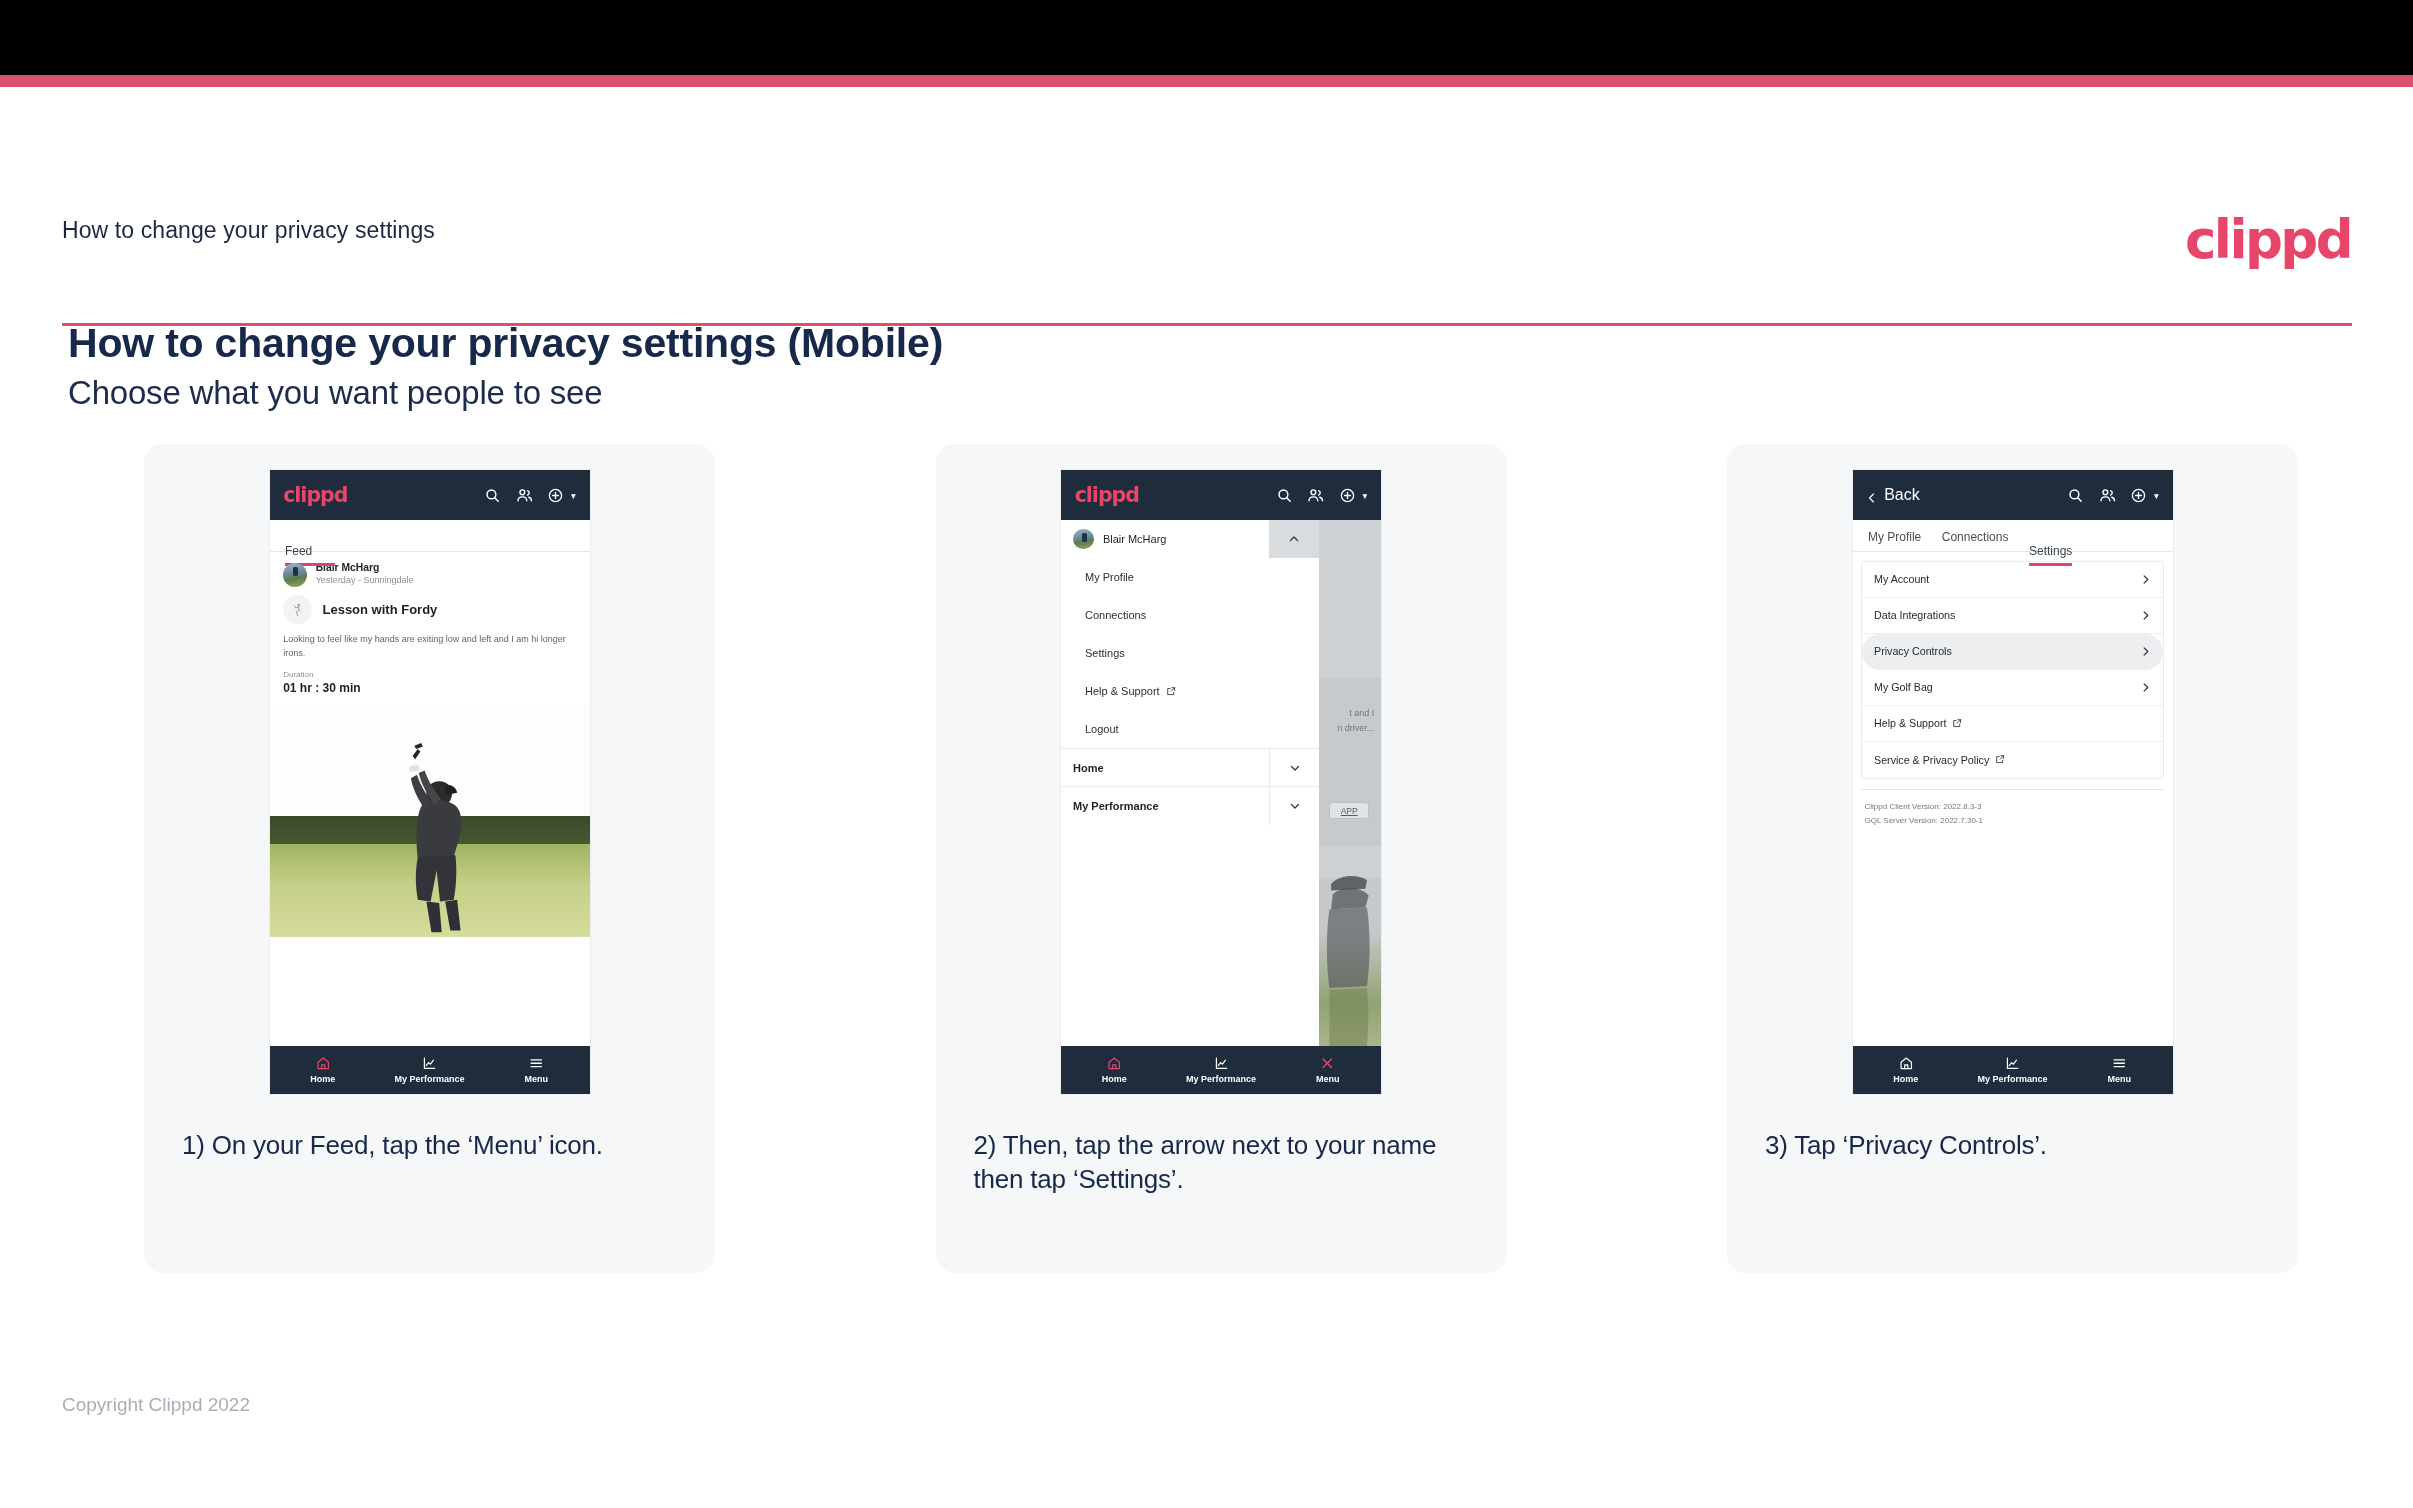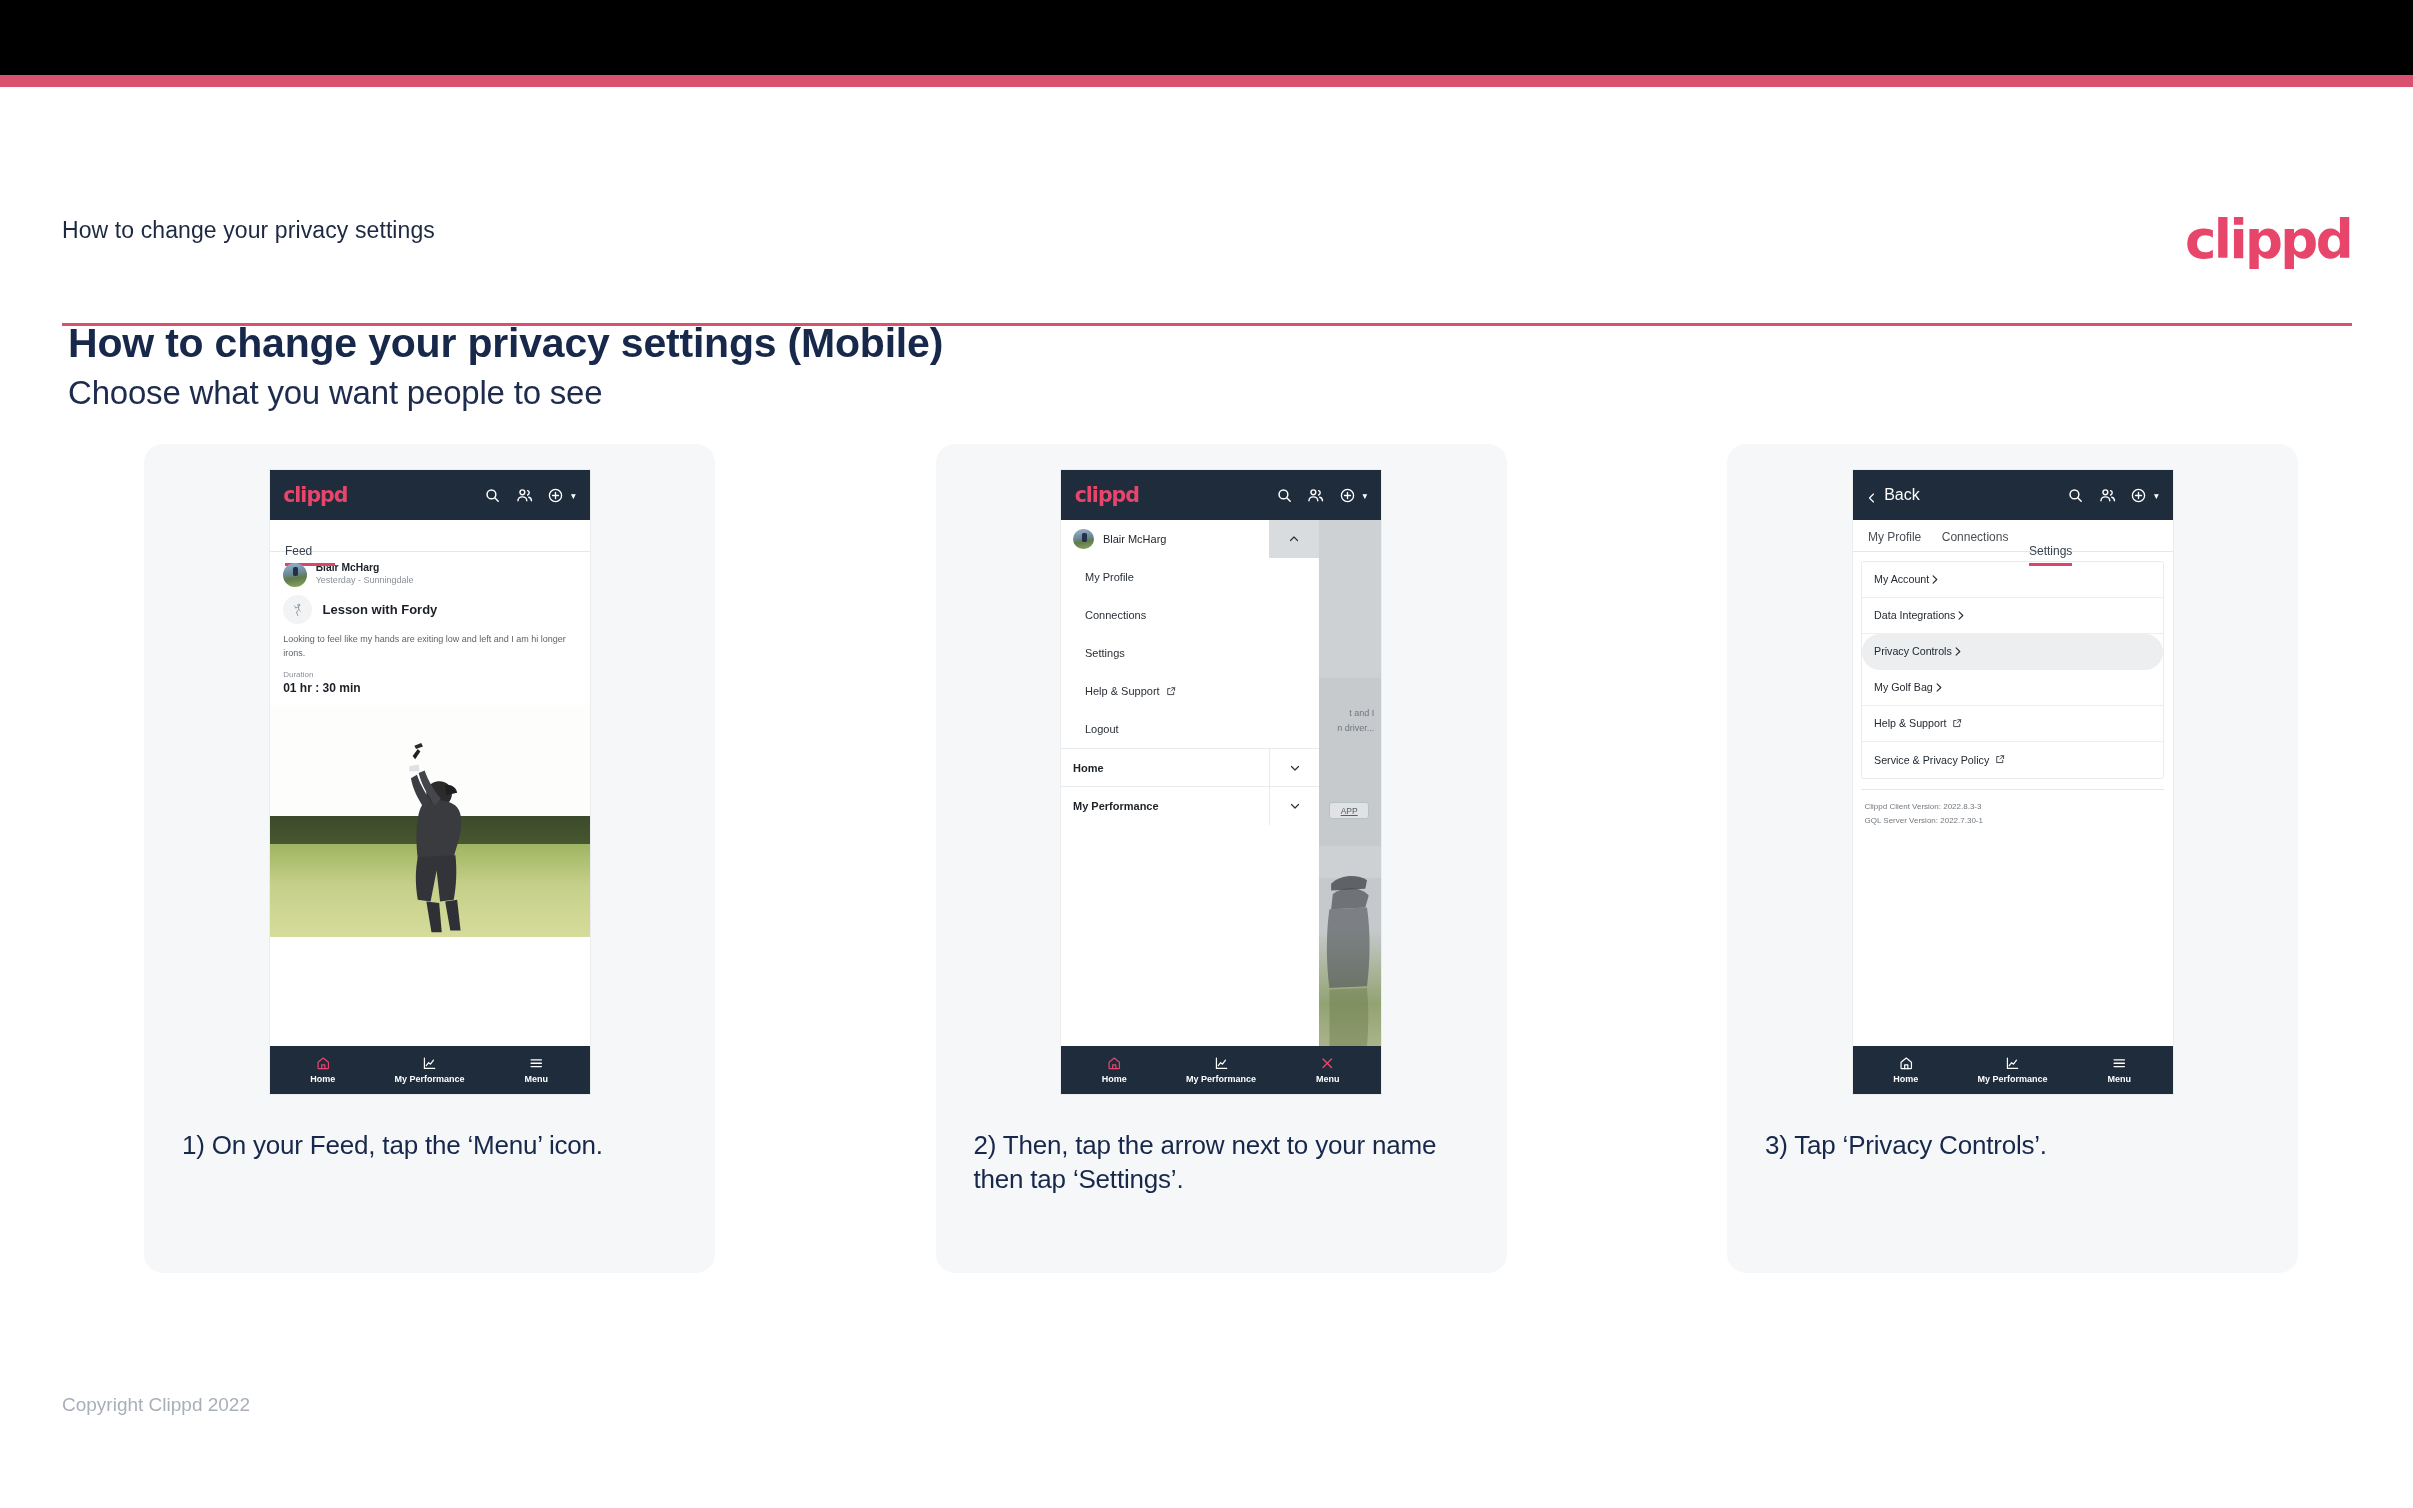--- a/index.html
+++ b/index.html
@@ -207,21 +207,21 @@
     border-top:0.9px solid #e8eaec;
   }
   .drawer-sec-caret{
     width:50px; height:38px; display:flex; align-items:center; justify-content:center;
     border-left:0.9px solid #e8eaec;
   }
 
   
   .set-list{ margin:8.5px 8.5px 0 8.5px; border:0.9px solid #e9ecee; border-radius:2.6px; background:#ffffff; overflow:hidden; }
   .set-row{
-    height:36px; display:flex; align-items:center; justify-content:flex-start;
+    height:36px; display:flex; align-items:center; justify-content:space-between;
     padding:0 12px; font-size:10.7px; color:#232a31;
     border-bottom:0.9px solid #eceff1;
   }
   .set-row:last-child{ border-bottom:none; }
   .set-row.highlight{ background:#eceef0;border-radius:18px; }
   .set-row-label{ display:flex; align-items:center; gap:6px; }
   .set-divider{ margin:10.3px 8.5px 0 8.5px; height:0.9px; background:#e4e7ea; }
   .set-versions{ padding:10.3px 12px 0 12px; font-size:8px; color:#73797f; line-height:1.75; }
 
   

